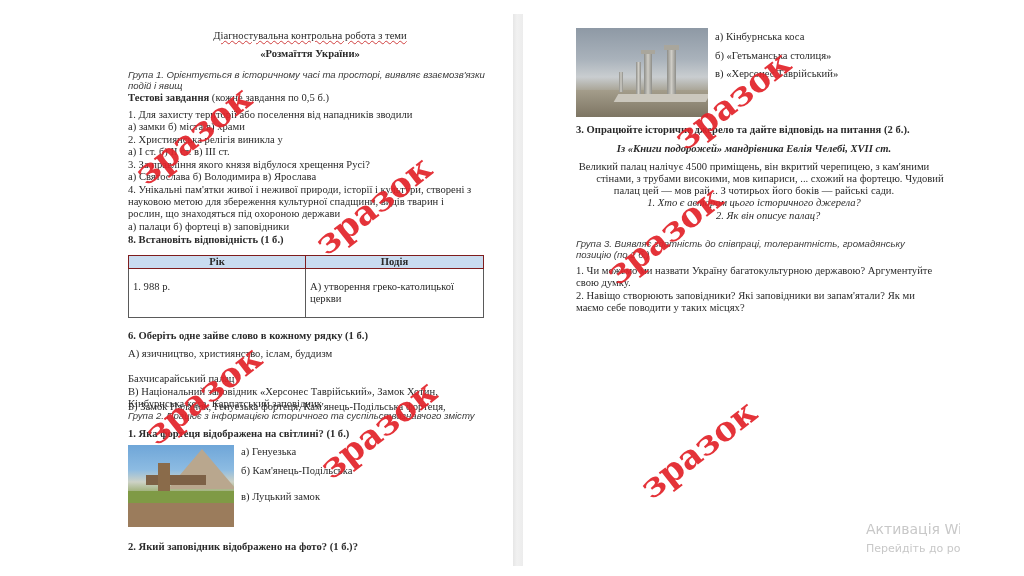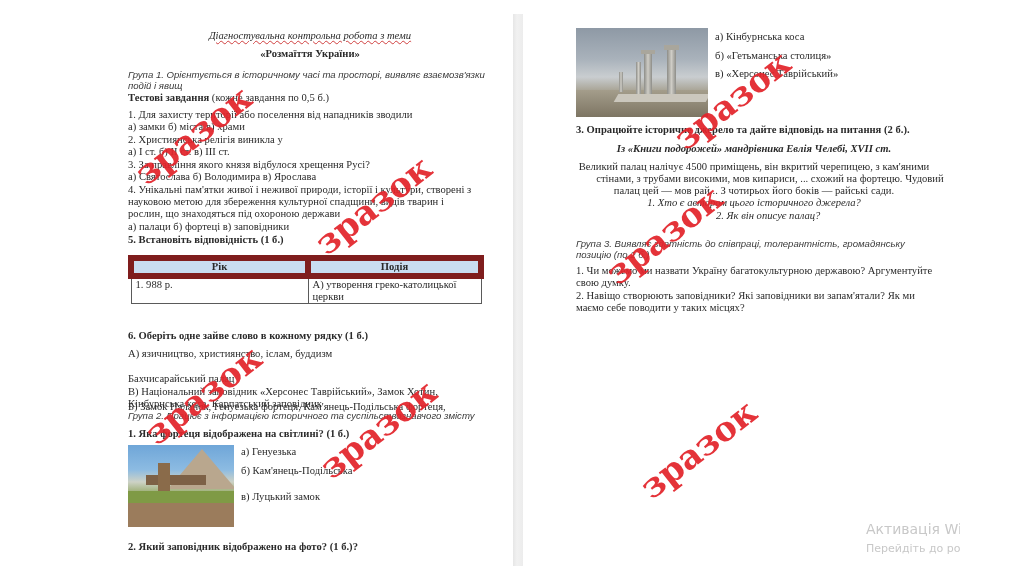--- a/index.html
+++ b/index.html
@@ -23,25 +23,25 @@
   .sans { font-family: "Liberation Sans", sans-serif; font-size: 9.6px; line-height: 11px; color: #3a3a3a; }
   .center { text-align: center; }
   .sq { text-decoration: underline; text-decoration-style: wavy; text-decoration-color: #d04040; text-decoration-thickness: 1px; }
 
   table.match {
     position: absolute; left: 128px; top: 255px; width: 356px;
     border-collapse: collapse; font-size: 10.6px; line-height: 12px;
     font-family: "Liberation Serif", serif; color: #2a2a2a;
   }
   table.match th {
-    background: #c9dcf0; font-weight: bold; border: 6px solid #7f1d1d;
+    background: #c9dcf0; font-weight: bold; border: 1px solid #7f1d1d;
     padding: 0 4px; height: 11px; text-align: center;
   }
   table.match td {
-    border: 1px solid #5a5a5a; padding: 0 4px; vertical-align: top;
+    border: 1px solid #5a5a5a; padding: 12px 4px; vertical-align: top;
   }
   table.match td.year { width: 168px; }
 
   .photo { position: absolute; overflow: hidden; }
   .photo-fortress {
     left: 128px; top: 445px; width: 106px; height: 82px;
     background: linear-gradient(to bottom, #6fa6d8 0%, #8cbbe2 30%, #cdd2c6 45%, #8da35a 62%, #7a8f45 75%, #a08466 88%, #8b6d50 100%);
   }
   .photo-fortress .rock {
     position: absolute; left: 40px; top: 4px; width: 0; height: 0;
@@ -91,38 +91,38 @@
   .activation .a2 { font-size: 11px; line-height: 15px; margin-top: 3px; }
   .activation-clip { position: absolute; left: 860px; top: 515px; width: 100px; height: 50px; overflow: hidden; }
 </style>
 </head>
 <body>
 
 <div class="page page-left"></div>
 <div class="page page-right"></div>
 <div class="divider"></div>
 
-<div class="abs t center" style="left:120px; top:30px; width:380px;font-style:italic;"><span class="sq">Діагностувальна контрольна робота з теми</span></div>
+<div class="abs t center" style="left:120px; top:30px; width:380px;"><span class="sq">Діагностувальна контрольна робота з теми</span></div>
 <div class="abs t b center" style="left:120px; top:48px; width:380px;">«Розмаїття України»</div>
 
 <div class="abs sans i" style="left:128px; top:69px;">Група 1. Орієнтується в історичному часі та просторі, виявляє взаємозв'язки</div>
 <div class="abs sans i" style="left:128px; top:80px;">подій і явищ</div>
 <div class="abs t" style="left:128px; top:92px;"><span class="b">Тестові завдання</span><span> (кожне завдання по 0,5 б.)</span></div>
 
 <div class="abs t" style="left:128px; top:109px;">1. Для захисту території або поселення від нападників зводили</div>
 <div class="abs t" style="left:128px; top:121px;">а) замки  б) міста  в) храми</div>
 <div class="abs t" style="left:128px; top:134px;">2. Християнська релігія виникла у</div>
 <div class="abs t" style="left:128px; top:146px;">а) I ст.  б) II ст.  в) III ст.</div>
 <div class="abs t" style="left:128px; top:159px;">3. За правління якого князя відбулося хрещення Русі?</div>
 <div class="abs t" style="left:128px; top:171px;">а) Святослава  б) Володимира  в) Ярослава</div>
 <div class="abs t" style="left:128px; top:184px;">4. Унікальні пам'ятки живої і неживої природи, історії і культури, створені з</div>
 <div class="abs t" style="left:128px; top:196px;">науковою метою для збереження культурної спадщини, видів тварин і</div>
 <div class="abs t" style="left:128px; top:208px;">рослин, що знаходяться під охороною держави</div>
 <div class="abs t" style="left:128px; top:221px;">а) палаци  б) фортеці  в) заповідники</div>
-<div class="abs t b" style="left:128px; top:234px;">5. Встановіть відповідність (1 б.)</div>
+<div class="abs t b" style="left:128px; top:234px;">8. Встановіть відповідність (1 б.)</div>
 
 <table class="match">
   <tbody>
       <tr>
     <th>Рік</th>
     <th>Подія</th>
   </tr>
   <tr>
     <td class="year">1. 988 р.</td>
     <td style="white-space:normal;">А) утворення греко-католицької церкви</td>

